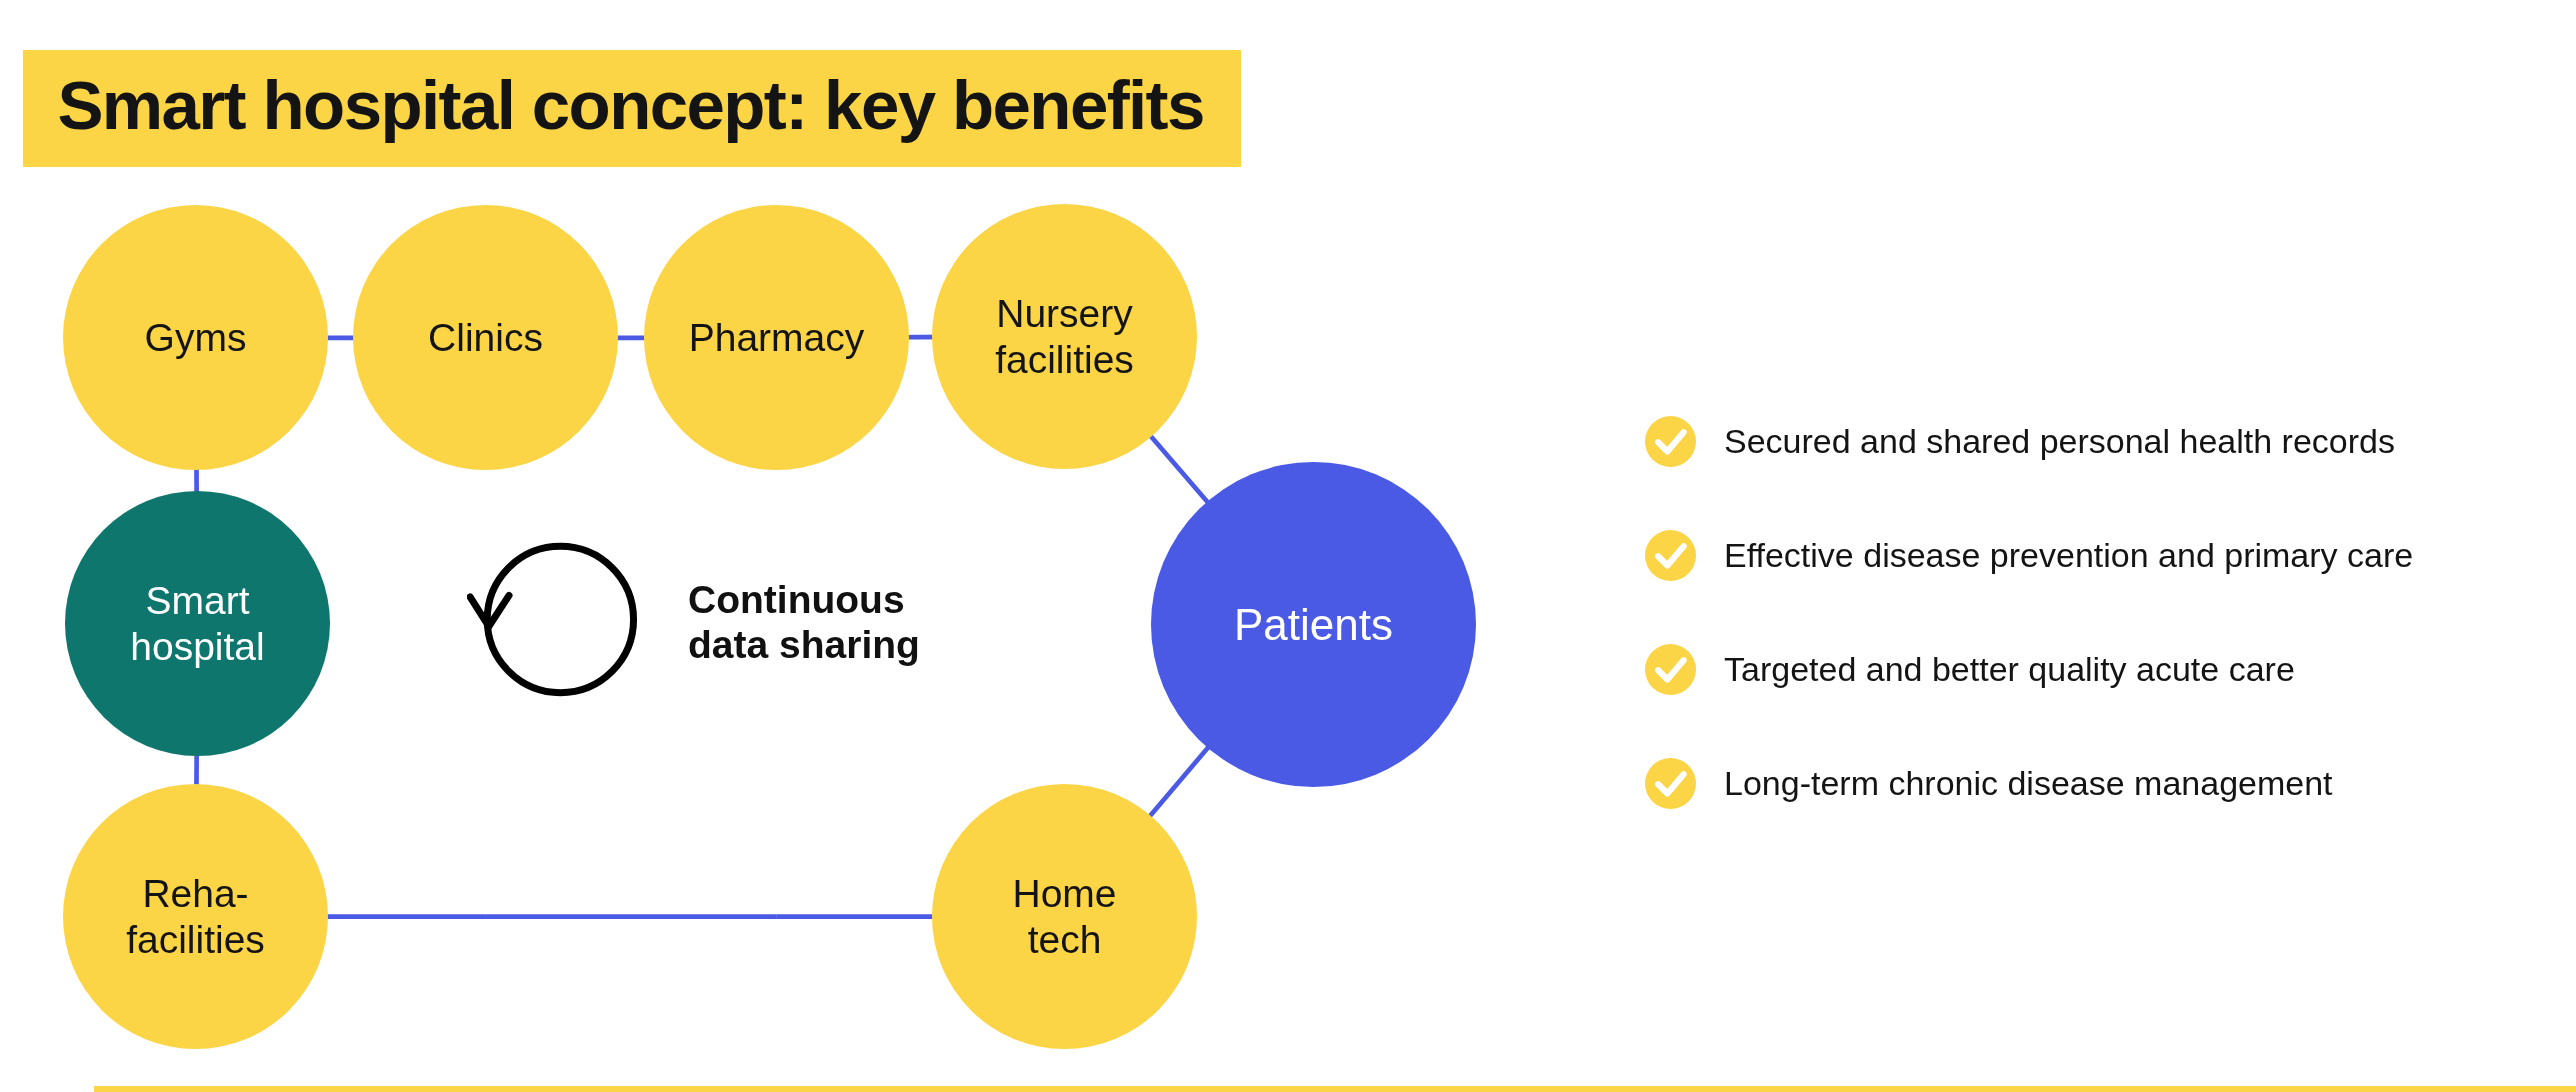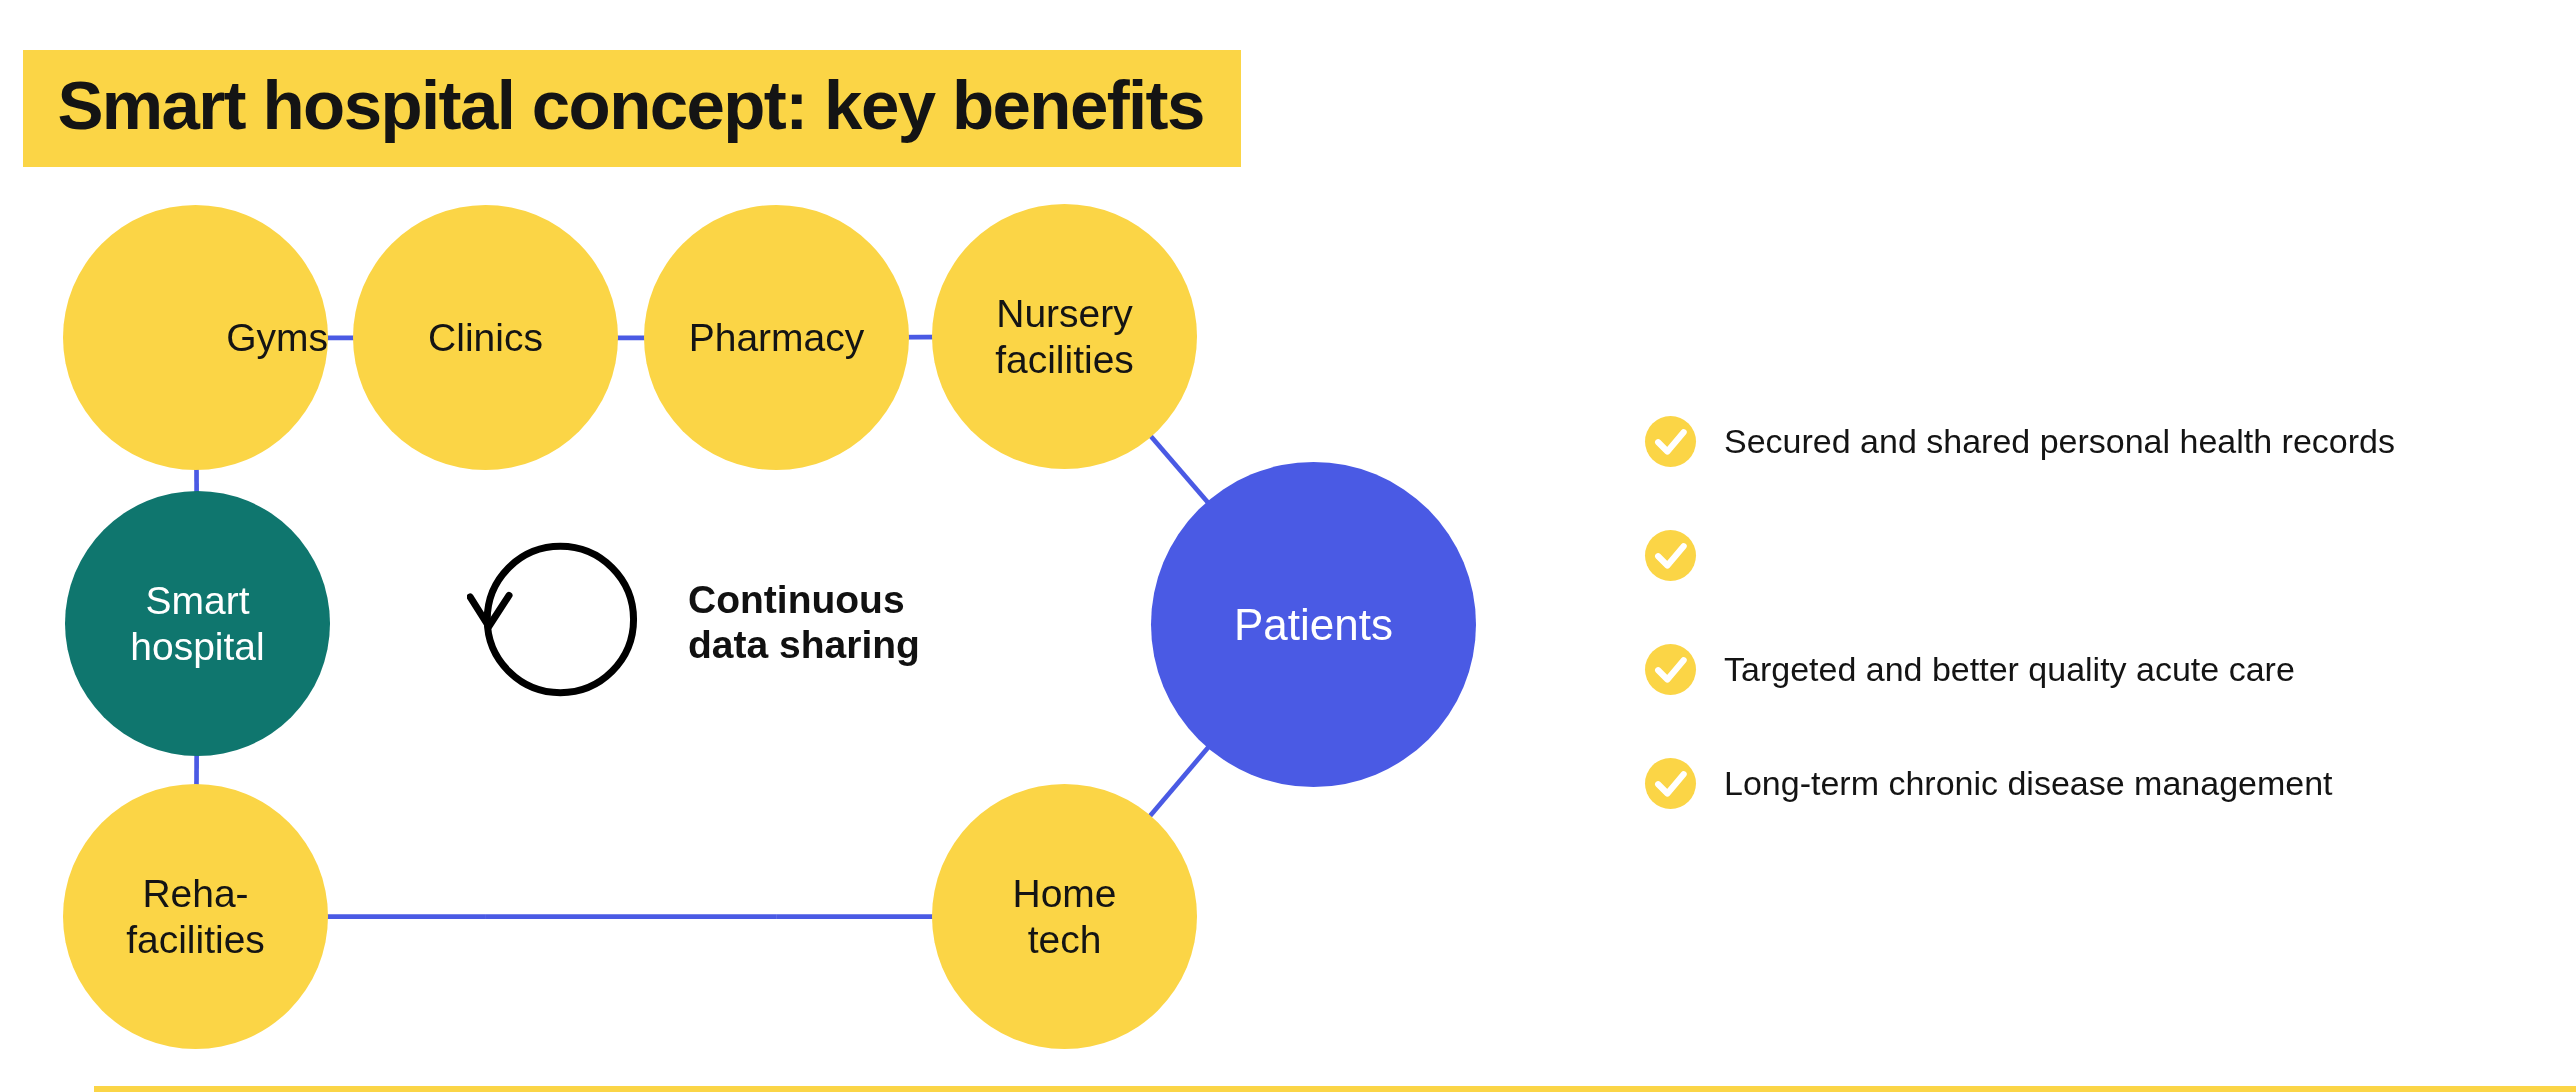--- a/index.html
+++ b/index.html
@@ -24,21 +24,21 @@
 
   .node{
     position:absolute;width:265px;height:265px;border-radius:50%;
     display:flex;flex-direction:column;align-items:center;justify-content:center;
     text-align:center;z-index:2;font-size:39px;line-height:1.16;color:var(--ink);
   }
   .node.yellow{background:var(--yellow);}
   .node.black{background:#0f766e;color:#fff;}
   .node.blue{background:var(--blue);color:#fff;width:325px;height:325px;font-size:44px;text-align:right;}
 
-  #node-gyms{left:63px;top:205px;align-items:flex-end;}
+  #node-gyms{left:63px;top:205px;}
   #node-clinics{left:353px;top:205px;}
   #node-pharmacy{left:644px;top:205px;}
   #node-nursery{left:932px;top:204px;}
   #node-smart{left:65px;top:491px;}
   #node-reha{left:63px;top:784px;}
   #node-ambulatory{left:353px;top:784px;}
   #node-lab{left:644px;top:784px;}
   #node-home{left:932px;top:784px;}
   #node-patients{left:1151px;top:462px;}
 
@@ -139,20 +139,21 @@
           </svg>
       </span>
       <span>Secured and shared personal health records</span>
     </div>
     <div class="benefit">
       <span class="check">
         <svg width="51" height="51" viewBox="0 0 66 66">
             <polyline points="17,34 29,46 50,21" stroke="#fff" stroke-width="8" fill="none" stroke-linecap="round" stroke-linejoin="round"></polyline>
           </svg>
       </span>
+      <span>Effective disease prevention and primary care</span>
     </div>
     <div class="benefit">
       <span class="check">
         <svg width="51" height="51" viewBox="0 0 66 66">
             <polyline points="17,34 29,46 50,21" stroke="#fff" stroke-width="8" fill="none" stroke-linecap="round" stroke-linejoin="round"></polyline>
           </svg>
       </span>
       <span>Targeted and better quality acute care</span>
     </div>
     <div class="benefit">

